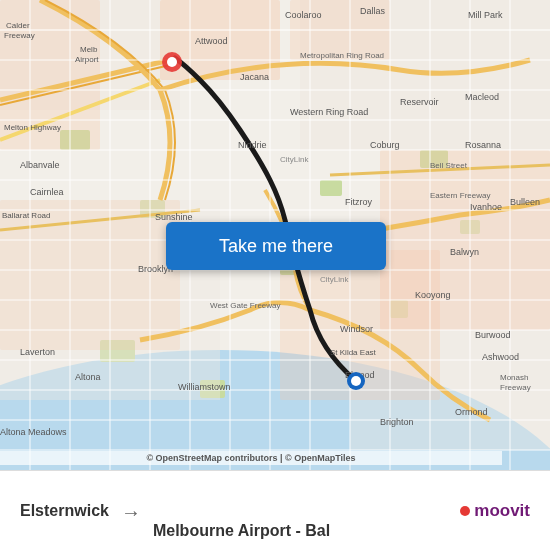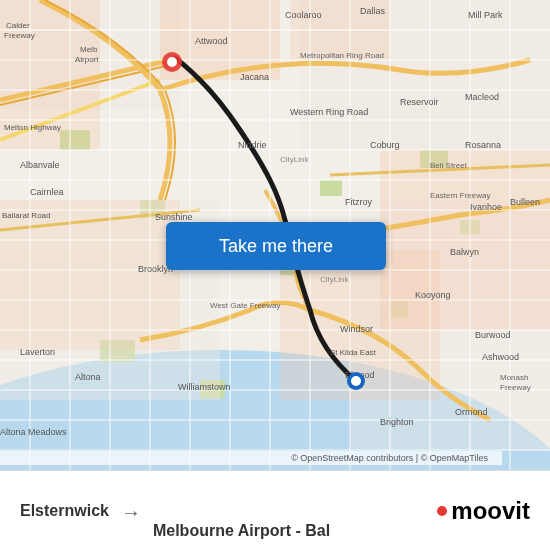--- a/index.html
+++ b/index.html
@@ -74,43 +74,44 @@
       font-size: 16px;
       font-weight: bold;
       color: #333;
       margin-top: 40px;
     }
 
     .moovit-logo {
       margin-left: auto;
       display: flex;
       align-items: center;
-      font-size: 24px;
-      font-weight: bold;
-      color: #000000;
+      font-size: 17px;
+      font-weight: bold;
+      color: #701a75;
     }
 
     .moovit-dot {
       width: 10px; height: 10px;
       background: #e53935;
       border-radius: 50%;
       margin-right: 4px;
       display: inline-block;
     }
 
     .osm-attribution {
       position: absolute;
       bottom: 85px;
       left: 0;
       width: 100%;
       background: rgba(255,255,255,0.7);
       font-size: 9px;
       color: #555;
       padding: 2px 14px;
-      text-align: right;
+      text-align: center;
+      font-weight: bold;
     }
 
     
     .water {
       position: absolute;
       bottom: 0;
       left: -50px;
       width: 700px;
       height: 130px;
       background: #b8d9ed;

